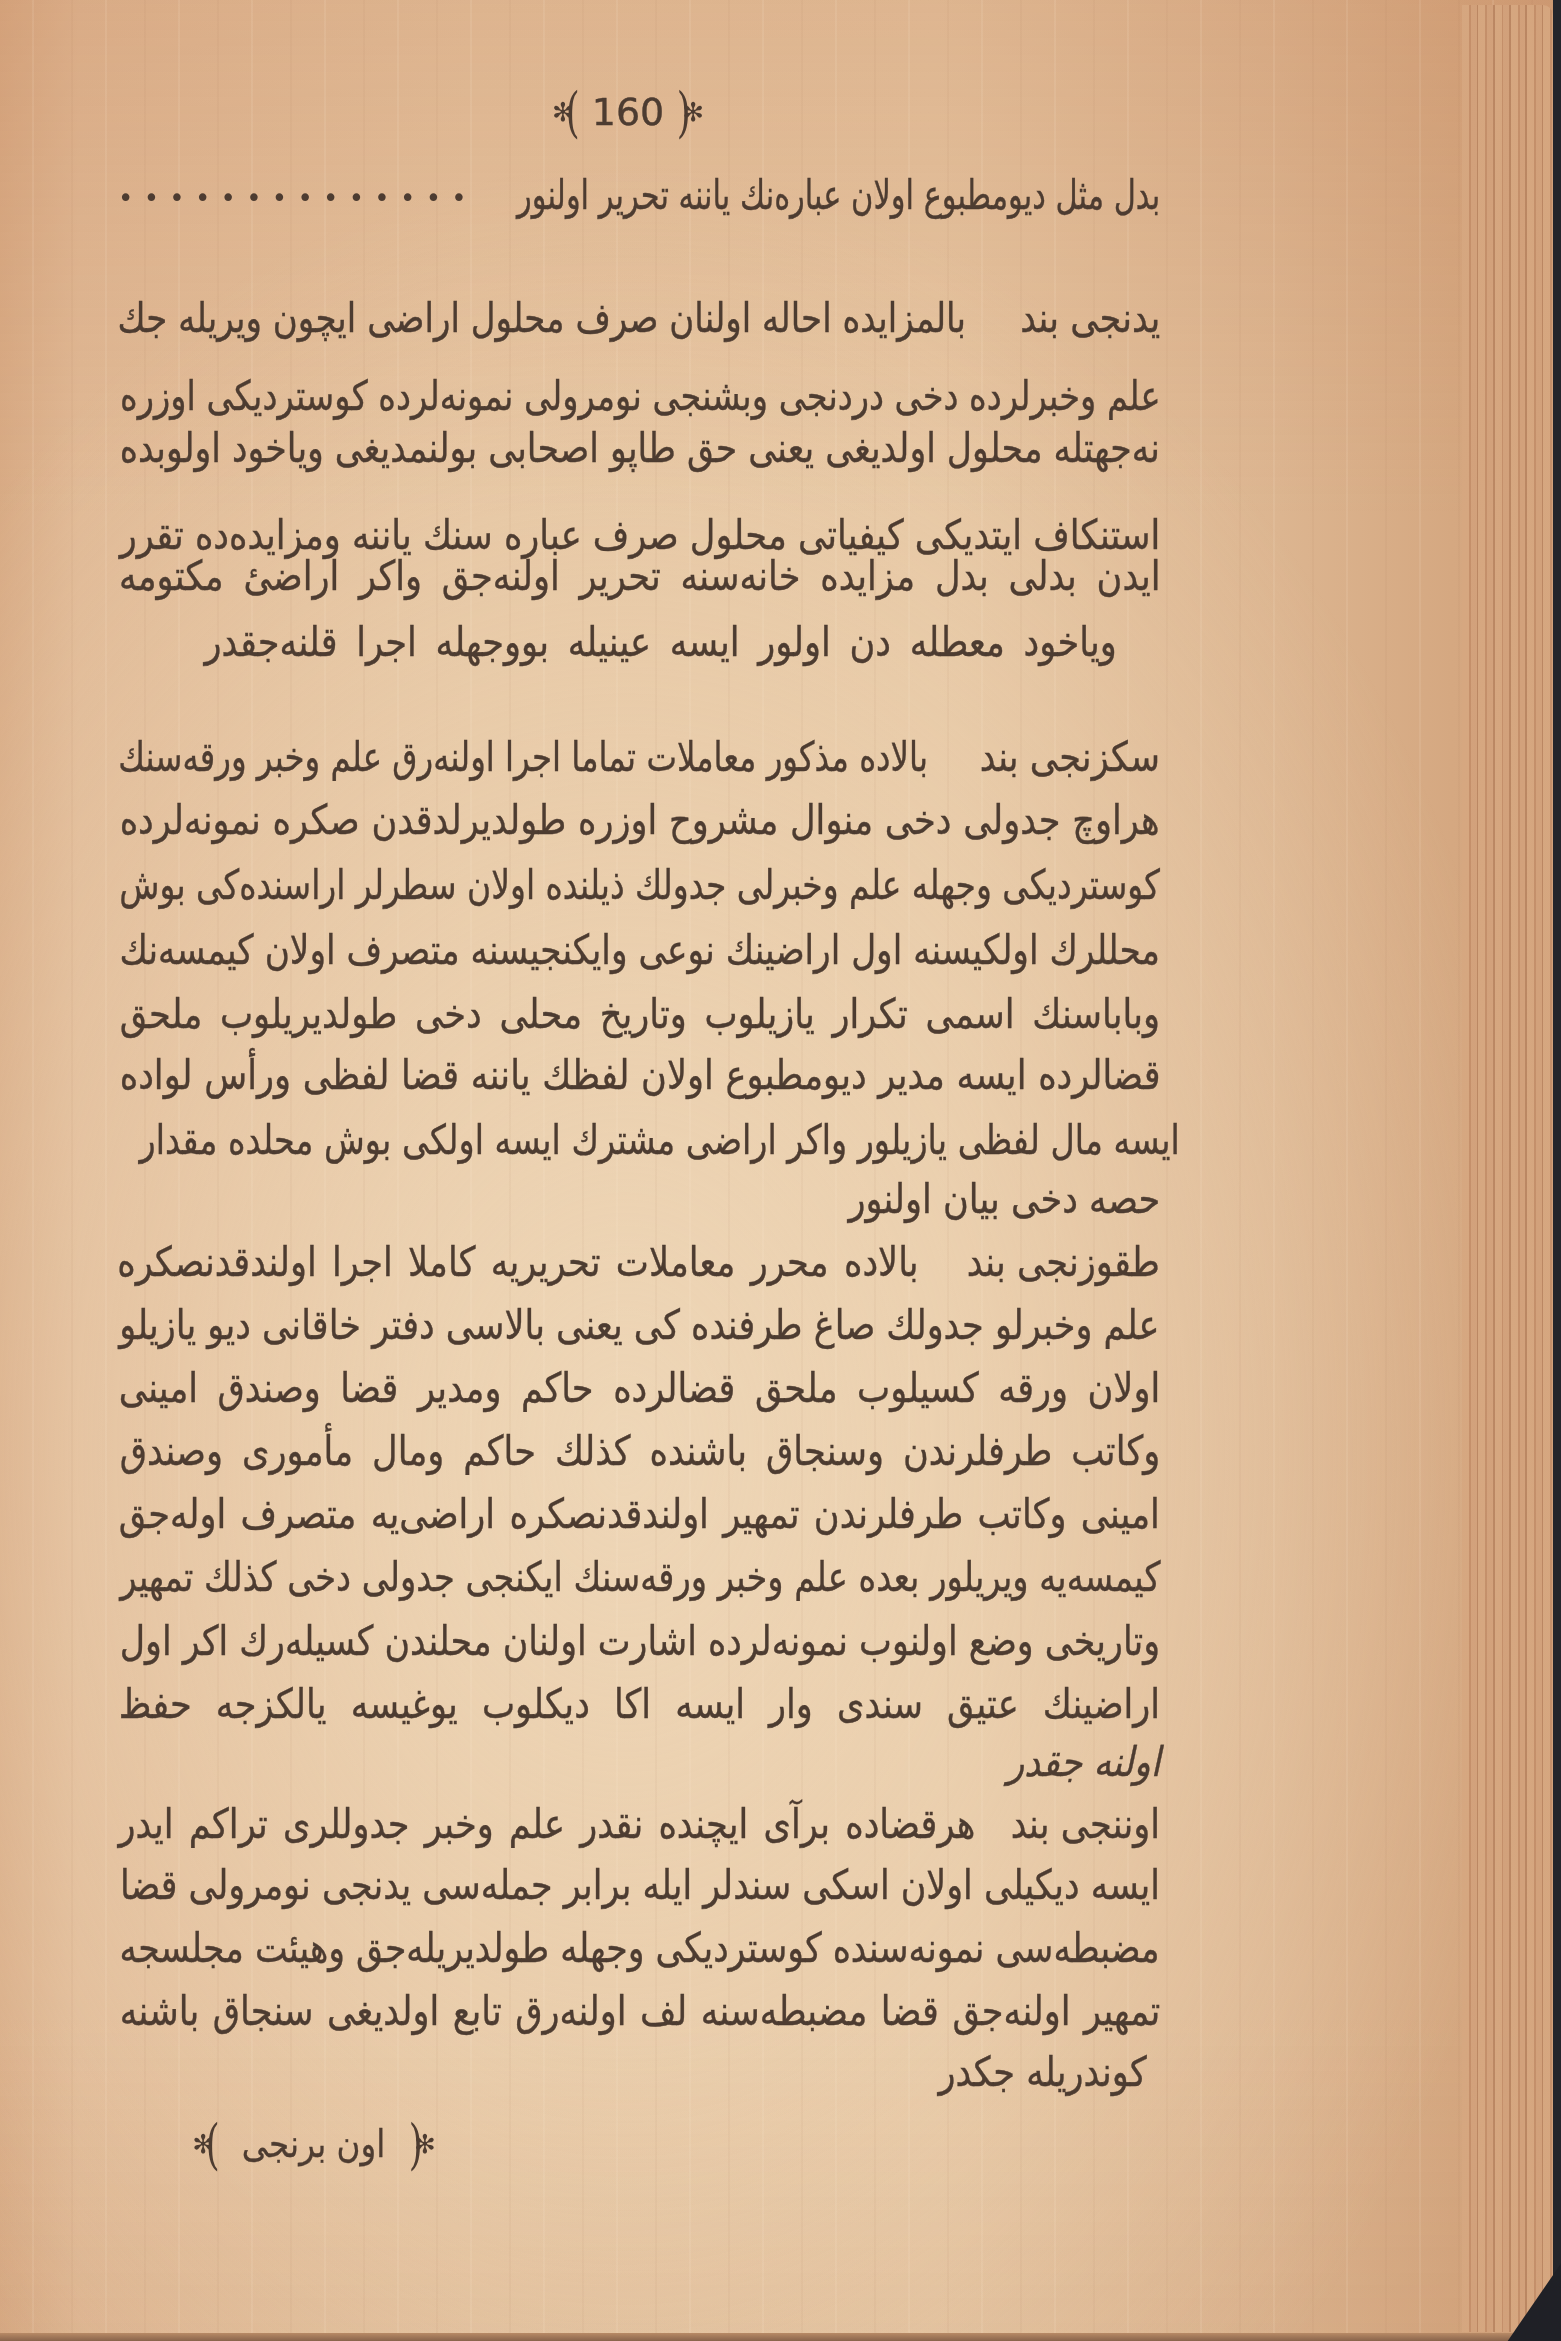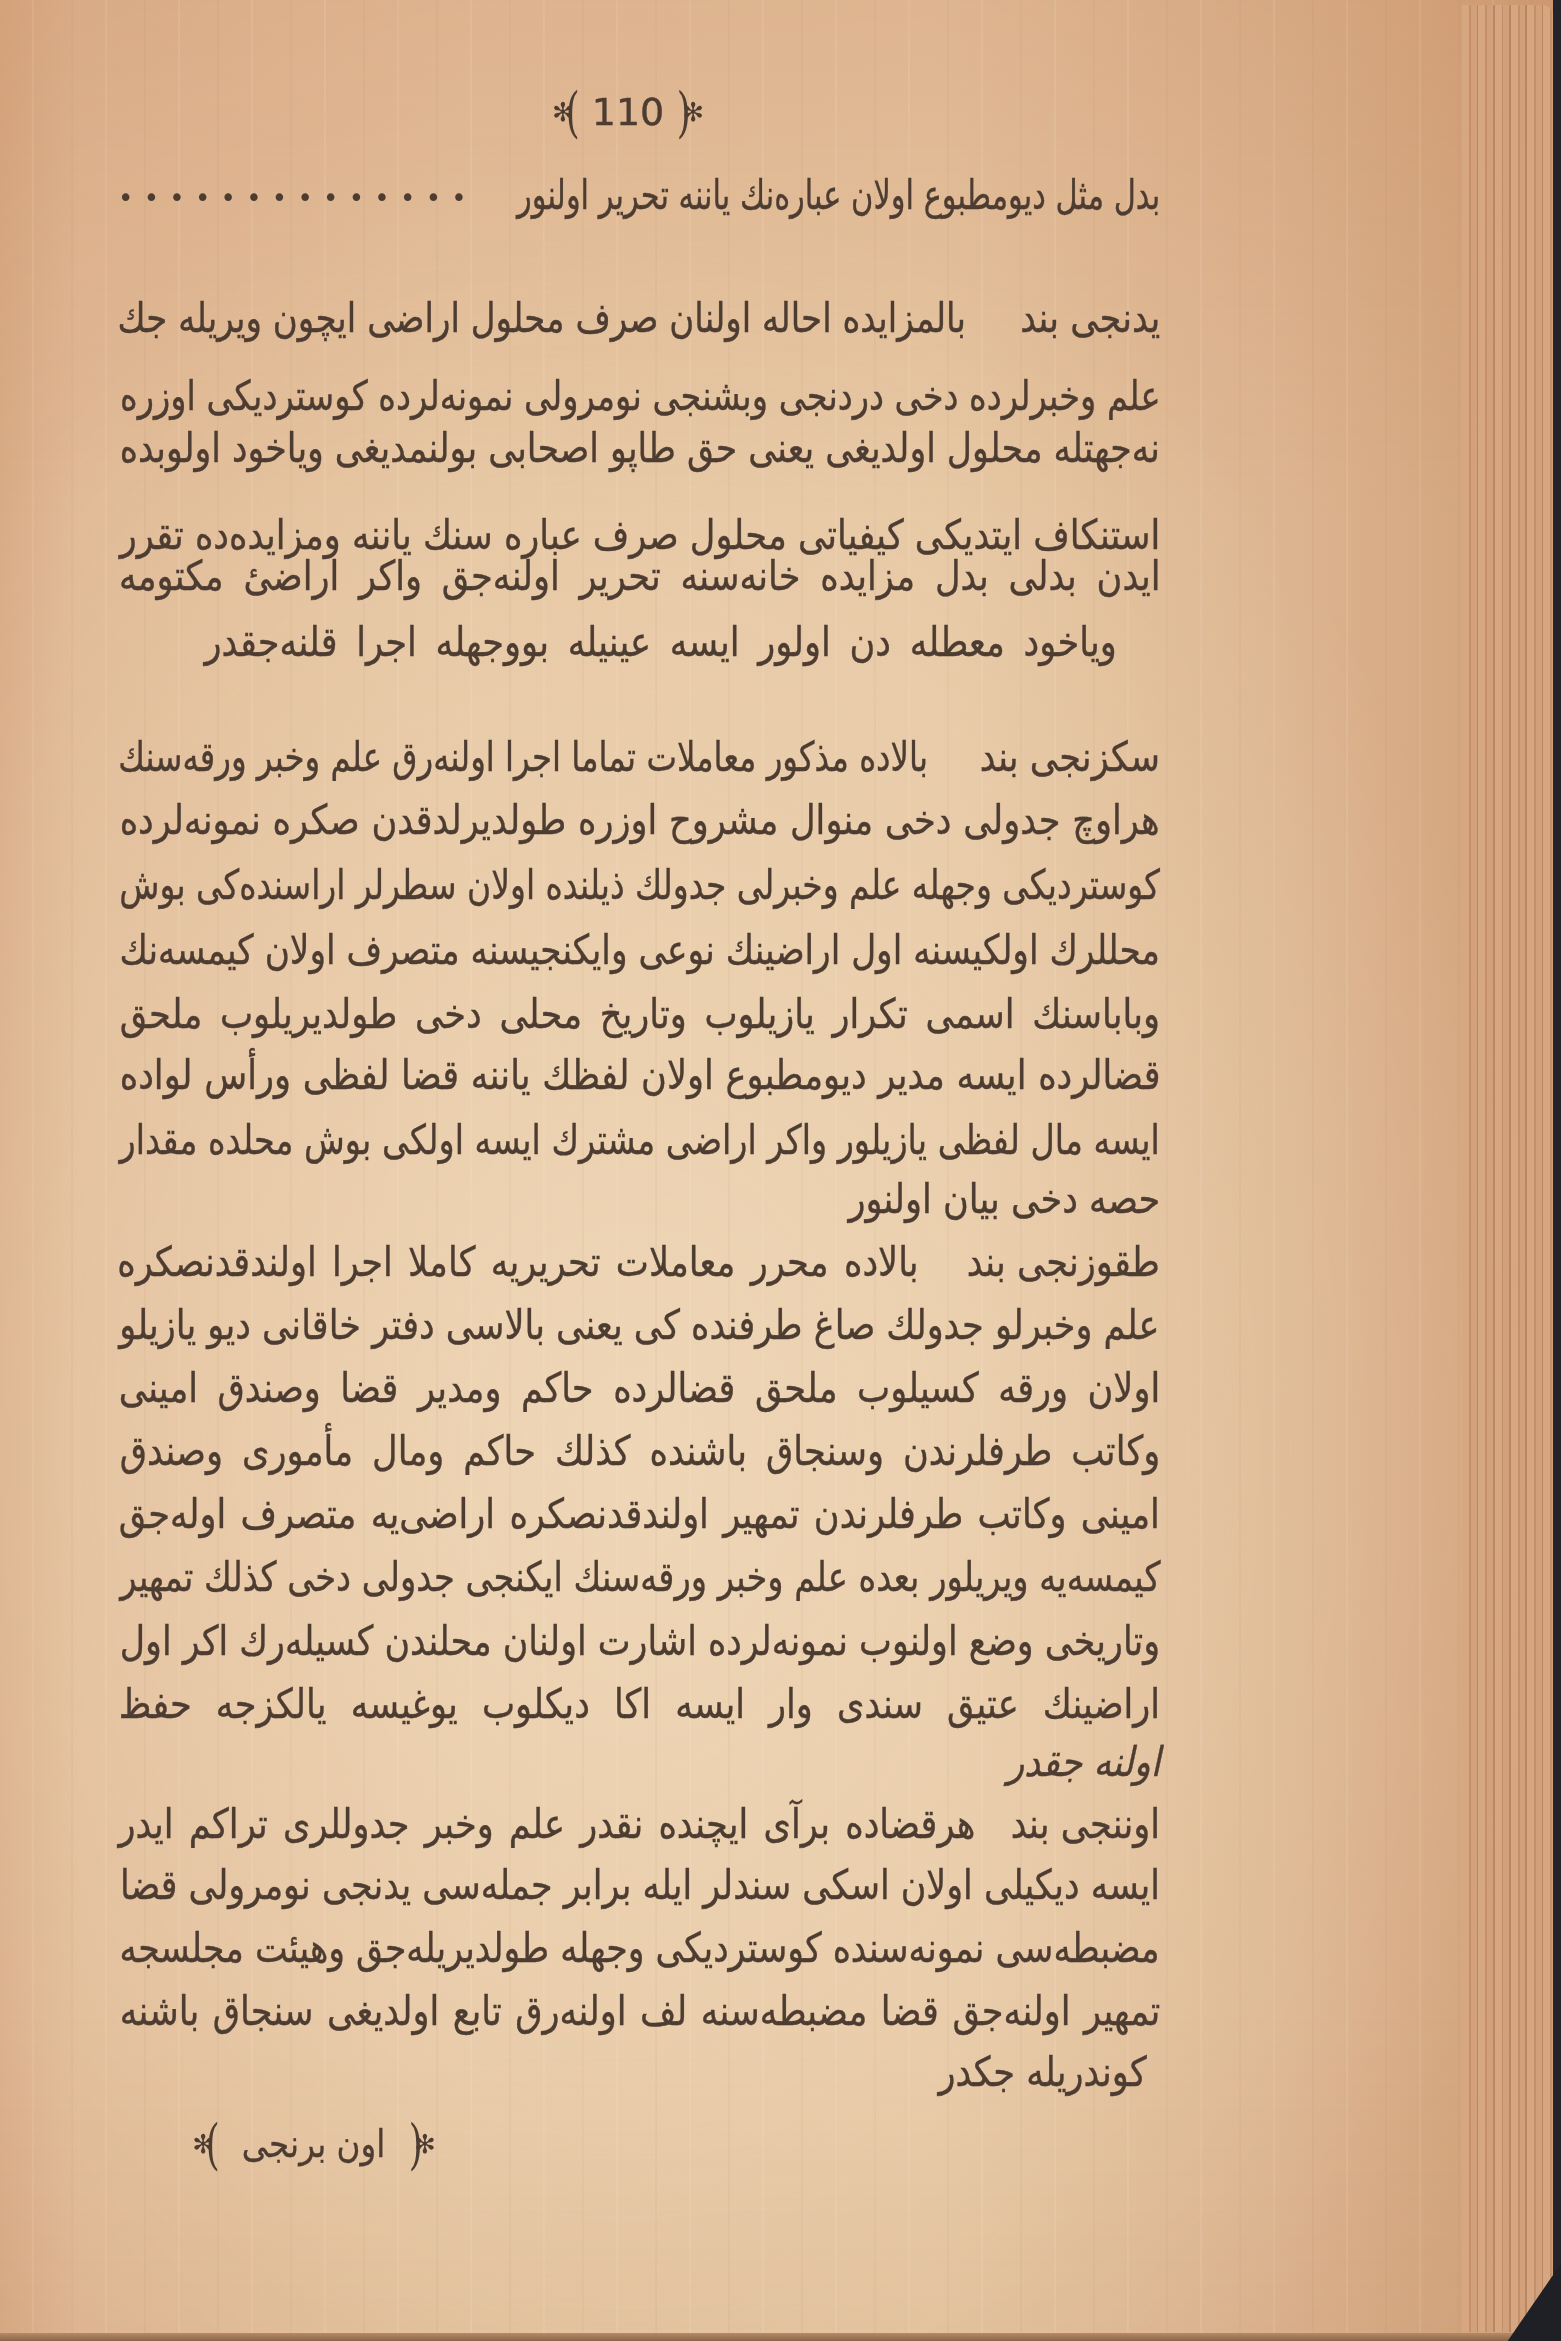--- a/index.html
+++ b/index.html
@@ -42,21 +42,21 @@
 <div class="stack"></div>
 <div class="edge"></div>
 <div class="bottom"></div>
 <div class="corner"></div>
 
 <div class="orn-row" style="left:516px;top:80px;width:224px;">
   <span class="orn orn-l">
     <span class="st">✻</span>
     <span class="br">(</span>
   </span>
-  <span class="pnum">110</span>
+  <span class="pnum">160</span>
   <span class="orn orn-r">
     <span class="br">)</span>
     <span class="st">✻</span>
   </span>
 </div>
 
 <div class="jl" style="top:163px;padding-left:400px;">
   <span class="jt" style="transform: scaleX(0.742604);">بدل مثل دیومطبوع اولان عباره‌نك یاننه تحریر اولنور</span>
   <span class="leader">••••••••••••••</span>
 </div>
@@ -76,21 +76,21 @@
 <div>
   <div class="jl" style="top:725px;padding-right:232px;">
     <span class="hd" style="transform: scaleX(0.858351);">سکزنجی بند</span>
     <span class="jt" style="transform: scaleX(0.79);">بالاده مذکور معاملات تماما اجرا اولنه‌رق علم وخبر ورقه‌سنك</span>
   </div>
   <div class="jl" style="top:788px;"><span class="jt" style="word-spacing: 0.6px; transform: scaleX(0.858351);">هراوچ جدولی دخی منوال مشروح اوزره طولدیرلدقدن صکره نمونه‌لرده</span></div>
   <div class="jl" style="top:853px;"><span class="jt" style="transform: scaleX(0.802372);">کوستردیکی وجهله علم وخبرلی جدولك ذیلنده اولان سطرلر اراسنده‌کی بوش</span></div>
   <div class="jl" style="top:918px;"><span class="jt" style="transform: scaleX(0.837689);">محللرك اولکیسنه اول اراضینك نوعی وایکنجیسنه متصرف اولان کیمسه‌نك</span></div>
   <div class="jl" style="top:982px;"><span class="jt" style="word-spacing: 7.6px; transform: scaleX(0.858351);">وباباسنك اسمی تکرار یازیلوب وتاریخ محلی دخی طولدیریلوب ملحق</span></div>
   <div class="jl" style="top:1043px;"><span class="jt" style="word-spacing: 0.6px; transform: scaleX(0.858351);">قضالرده ایسه مدیر دیومطبوع اولان لفظك یاننه قضا لفظی ورأس لواده</span></div>
-  <div class="jl" style="top:1108px;"><span class="jt" style="transform: scaleX(0.814716);">ایسه مال لفظی یازیلور واکر اراضی مشترك ایسه اولکی بوش محلده مقدار</span></div>
+  <div class="jl" style="top:1108px;margin-left:20px;"><span class="jt" style="transform: scaleX(0.814716);">ایسه مال لفظی یازیلور واکر اراضی مشترك ایسه اولکی بوش محلده مقدار</span></div>
   <div class="jl" style="top:1167px;"><span class="jt" style="transform: scaleX(0.858351);">حصه دخی بیان اولنور</span></div>
 </div>
 
 <div>
   <div class="jl" style="top:1230px;padding-right:241px;">
     <span class="hd" style="transform: scaleX(0.858351);">طقوزنجی بند</span>
     <span class="jt" style="word-spacing: 4.8px; transform: scaleX(0.858351);">بالاده محرر معاملات تحریریه کاملا اجرا اولندقدنصکره</span>
   </div>
   <div class="jl" style="top:1293px;"><span class="jt" style="transform: scaleX(0.85654);">علم وخبرلو جدولك صاغ طرفنده کی یعنی بالاسی دفتر خاقانی دیو یازیلو</span></div>
   <div class="jl" style="top:1356px;"><span class="jt" style="word-spacing: 9.7px; transform: scaleX(0.858351);">اولان ورقه کسیلوب ملحق قضالرده حاکم ومدیر قضا وصندق امینی</span></div>

